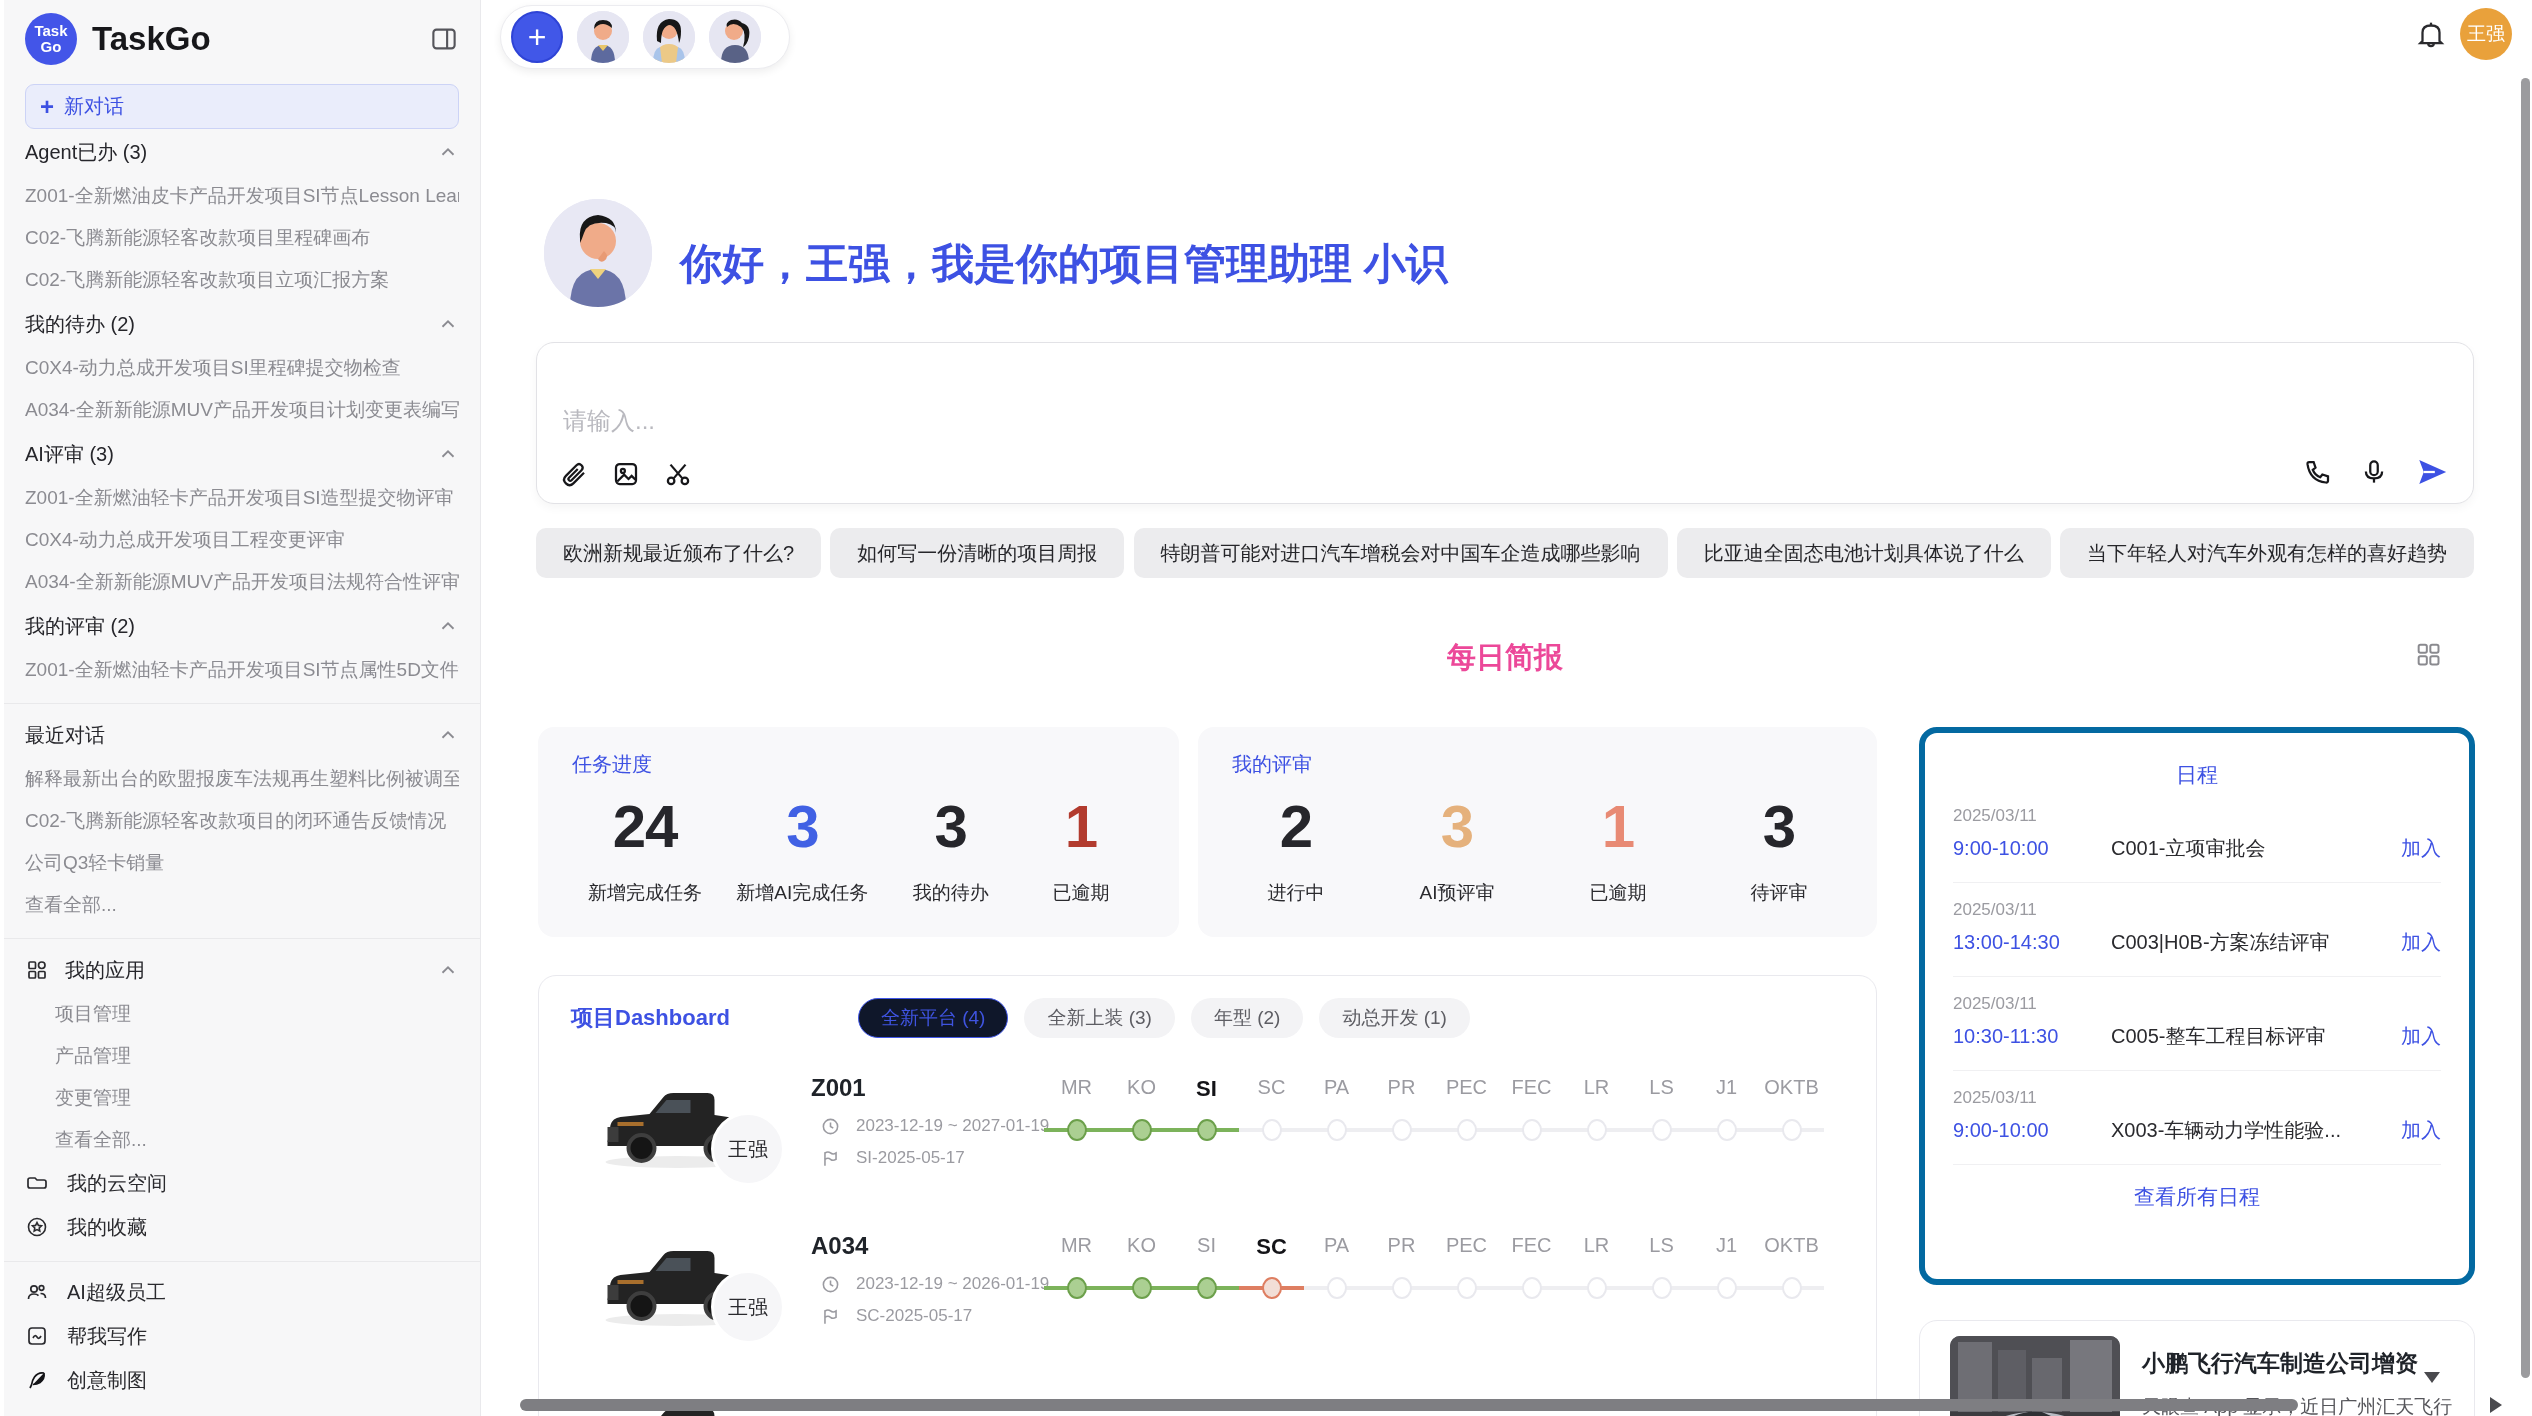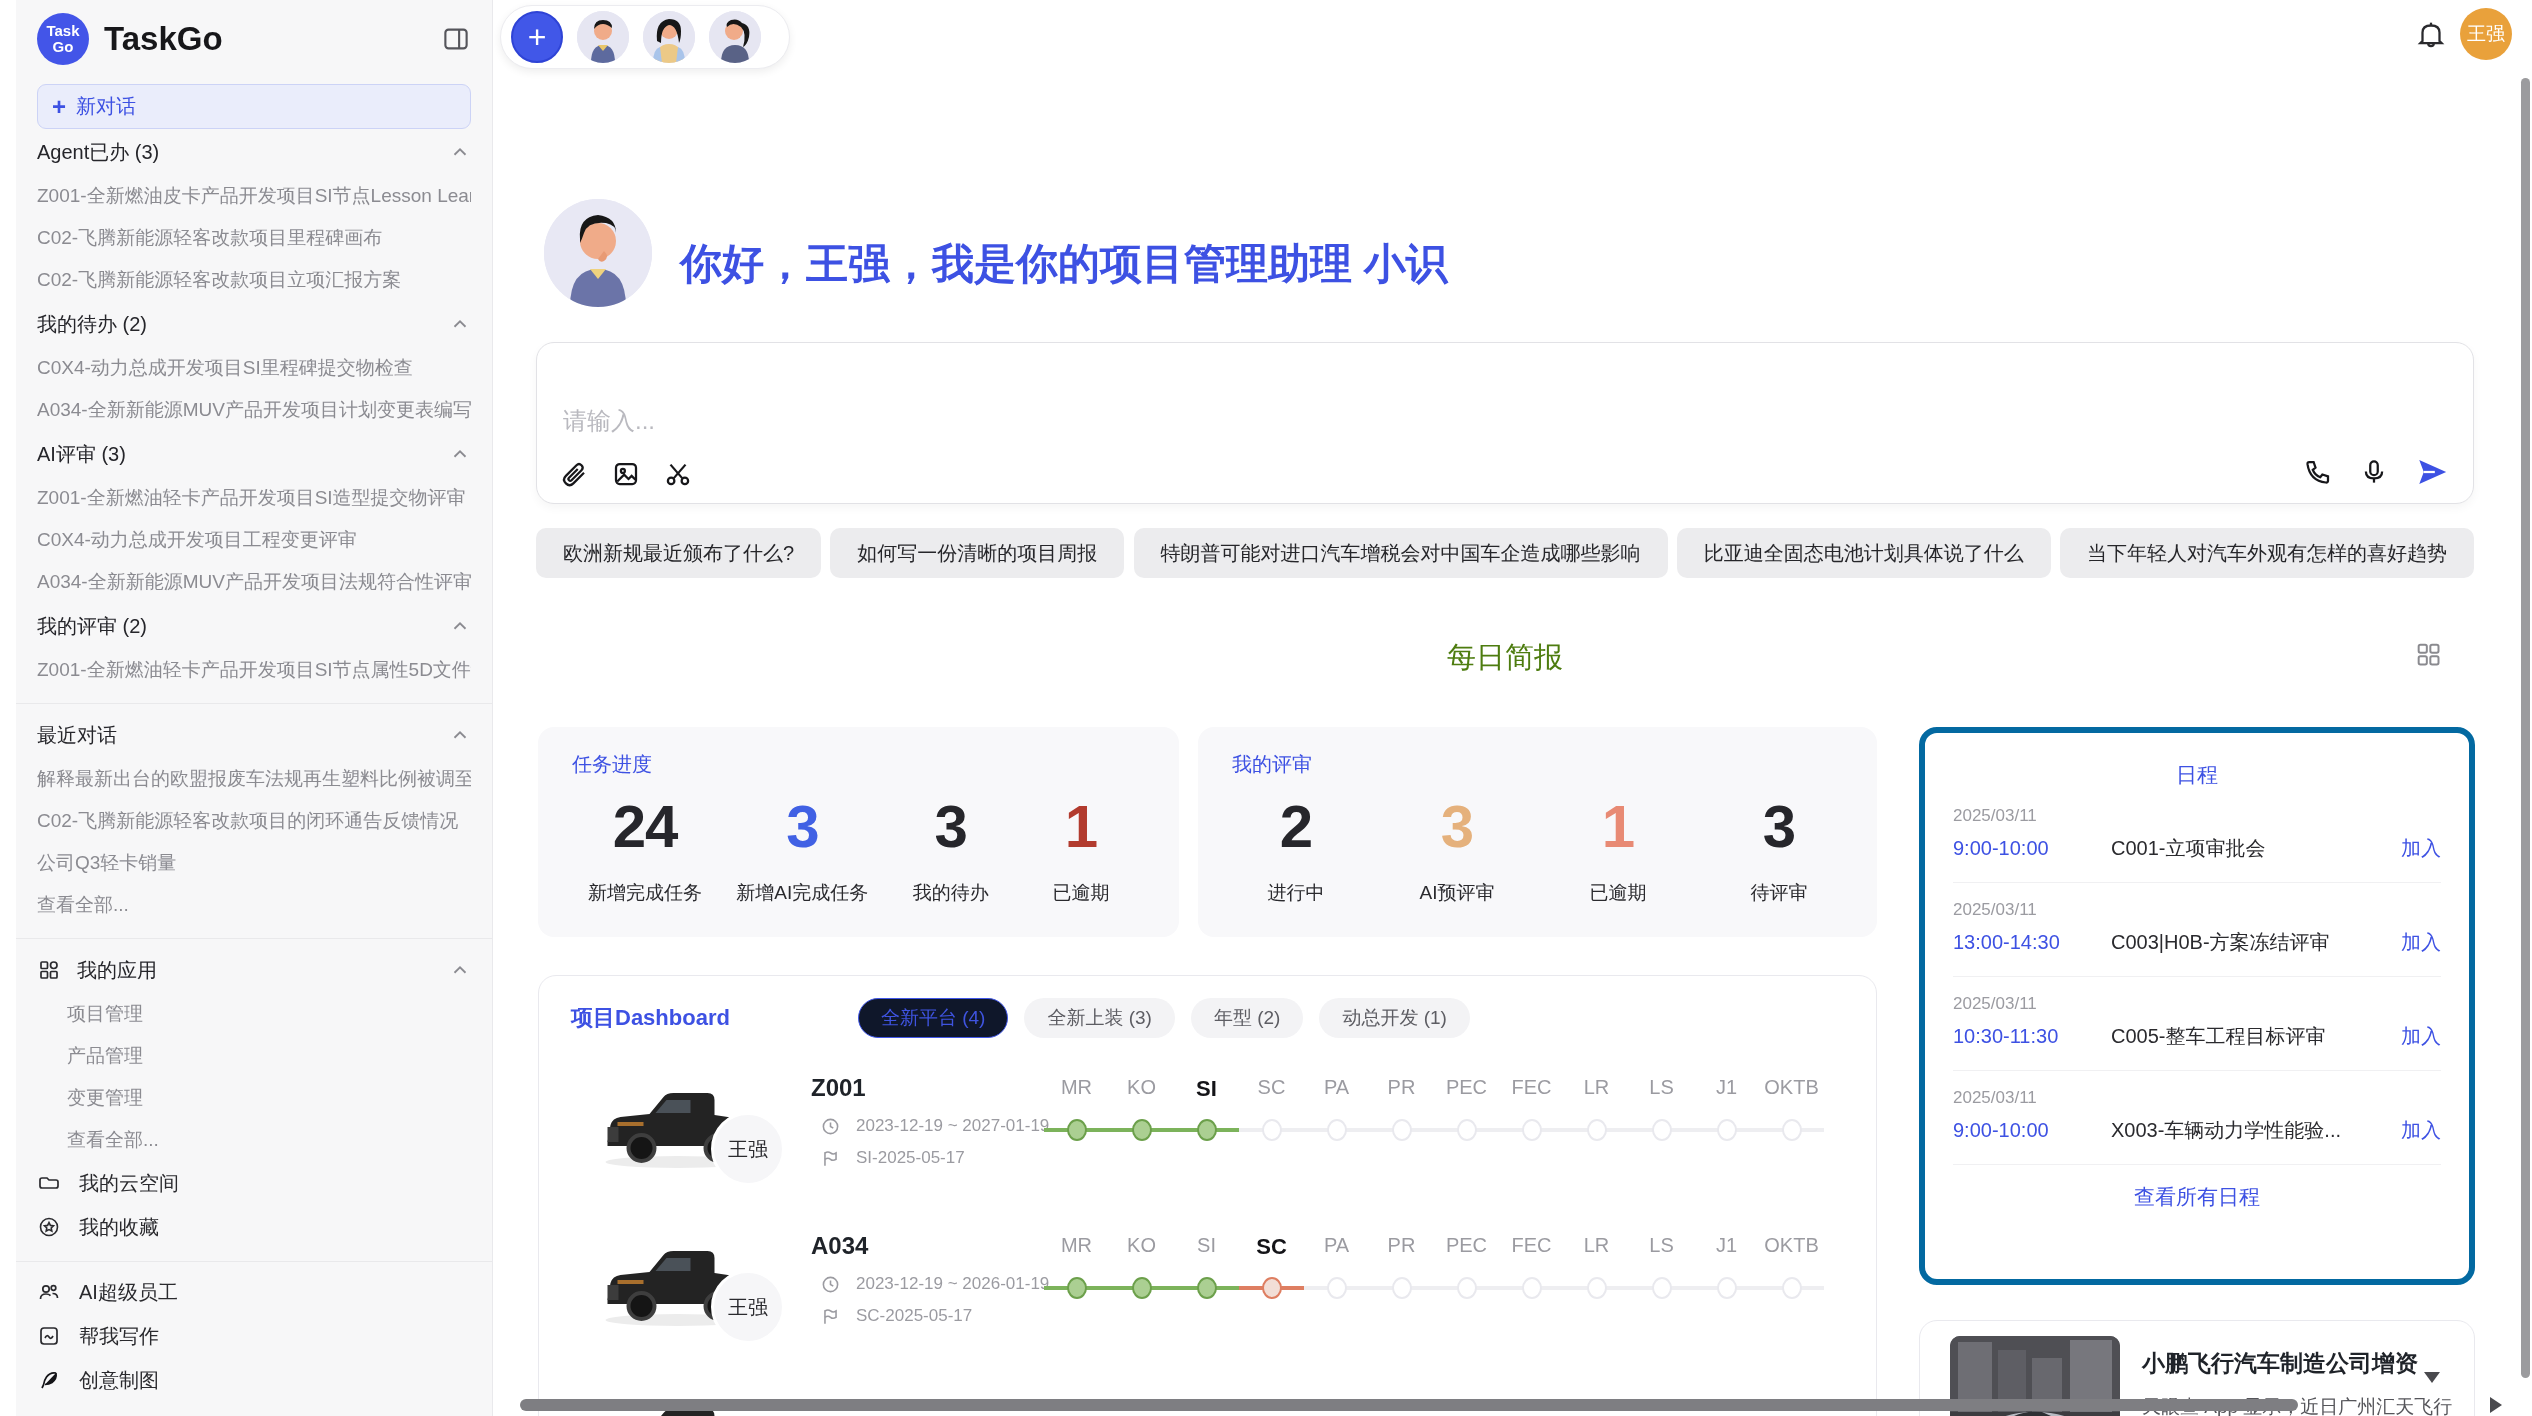--- a/index.html
+++ b/index.html
@@ -1,20 +1,20 @@
 <!DOCTYPE html>
 <html><head>
 <meta charset="utf-8">
 <style>
   html,body{margin:0;padding:0;background:#fff;}
   *{box-sizing:border-box;font-family:"Liberation Sans","DejaVu Sans",sans-serif;}
   #stage{position:relative;width:2532px;height:1416px;overflow:hidden;background:#fff;}
 
   
-  .sidebar{position:absolute;left:16px;top:0;width:477px;height:1416px;background:#f7f7f8;border-right:1px solid #e9e9ec;padding:8px 21px 0;}
+  .sidebar{position:absolute;left:4px;top:0;width:477px;height:1416px;background:#f7f7f8;border-right:1px solid #e9e9ec;padding:8px 21px 0;}
   .sb-header{display:flex;align-items:center;height:62px;}
   .logo{width:52px;height:52px;border-radius:50%;background:#4355e8;color:#fff;display:flex;flex-direction:column;align-items:center;justify-content:center;font-size:15px;font-weight:bold;line-height:16px;}
   .app-title{font-size:33px;font-weight:bold;color:#17171a;margin-left:15px;flex:1;}
   .icon-btn{display:flex;align-items:center;justify-content:center;background:none;border:none;padding:0;cursor:pointer;}
   .new-chat{margin-top:14px;width:100%;height:45px;border-radius:9px;background:#eaedfb;border:1px solid #ccd3f6;color:#3d51e3;font-size:20px;display:flex;align-items:center;padding:0 14px;cursor:pointer;}
   .new-chat .plus{font-size:24px;margin-right:10px;font-weight:bold;}
   .sb-sec{height:46px;display:flex;align-items:center;justify-content:space-between;color:#26262b;font-size:20px;cursor:pointer;}
   .sb-item{height:42px;display:flex;align-items:center;color:#8b8b91;font-size:19px;white-space:nowrap;overflow:hidden;text-overflow:ellipsis;cursor:pointer;}
   .sb-item.indent{padding-left:30px;}
   .sb-div{border-top:1px solid #e9e9eb;margin:12px -21px 8px;}
@@ -37,21 +37,21 @@
   .input-card{position:absolute;left:536px;top:342px;width:1938px;height:162px;background:#fff;border:1px solid #e2e2e6;border-radius:18px;box-shadow:0 4px 10px rgba(0,0,0,.04);}
   .placeholder{position:absolute;left:26px;top:62px;font-size:24px;color:#b9b9bf;}
   .in-icons-l{position:absolute;left:22px;bottom:14px;display:flex;gap:22px;align-items:center;}
   .in-icons-r{position:absolute;right:24px;bottom:14px;display:flex;gap:26px;align-items:center;}
 
   
   .chips{position:absolute;left:536px;top:528px;width:1938px;display:flex;justify-content:space-between;}
   .chip{height:50px;background:#ececee;border-radius:10px;display:flex;align-items:center;padding:0 27px;font-size:20px;color:#26262a;cursor:pointer;white-space:nowrap;}
 
   
-  .brief-title{position:absolute;left:536px;top:638px;width:1938px;text-align:center;font-size:29px;font-weight:normal;color:#4d7c0f;}
+  .brief-title{position:absolute;left:536px;top:638px;width:1938px;text-align:center;font-size:29px;font-weight:bold;color:#ec4899;}
   .grid-ic{position:absolute;left:2414px;top:640px;}
   .stat-card{position:absolute;top:727px;height:210px;background:#f8f8fa;border-radius:16px;padding:24px 34px 0;}
   .stat-card .ct{font-size:20px;color:#3d51e3;}
   .stat-cols{display:flex;justify-content:space-between;margin-top:16px;padding:0 16px;}
   .stat{display:flex;flex-direction:column;align-items:center;min-width:96px;}
   .stat .v{font-size:60px;font-weight:600;letter-spacing:-1px;line-height:66px;}
   .stat .l{font-size:19px;color:#2a2a2e;margin-top:20px;}
   .c-dark{color:#26262b;} .c-blue{color:#4161e4;} .c-red{color:#b23b2e;} .c-orange{color:#e5b17c;} .c-salmon{color:#e88a74;}
 
   

